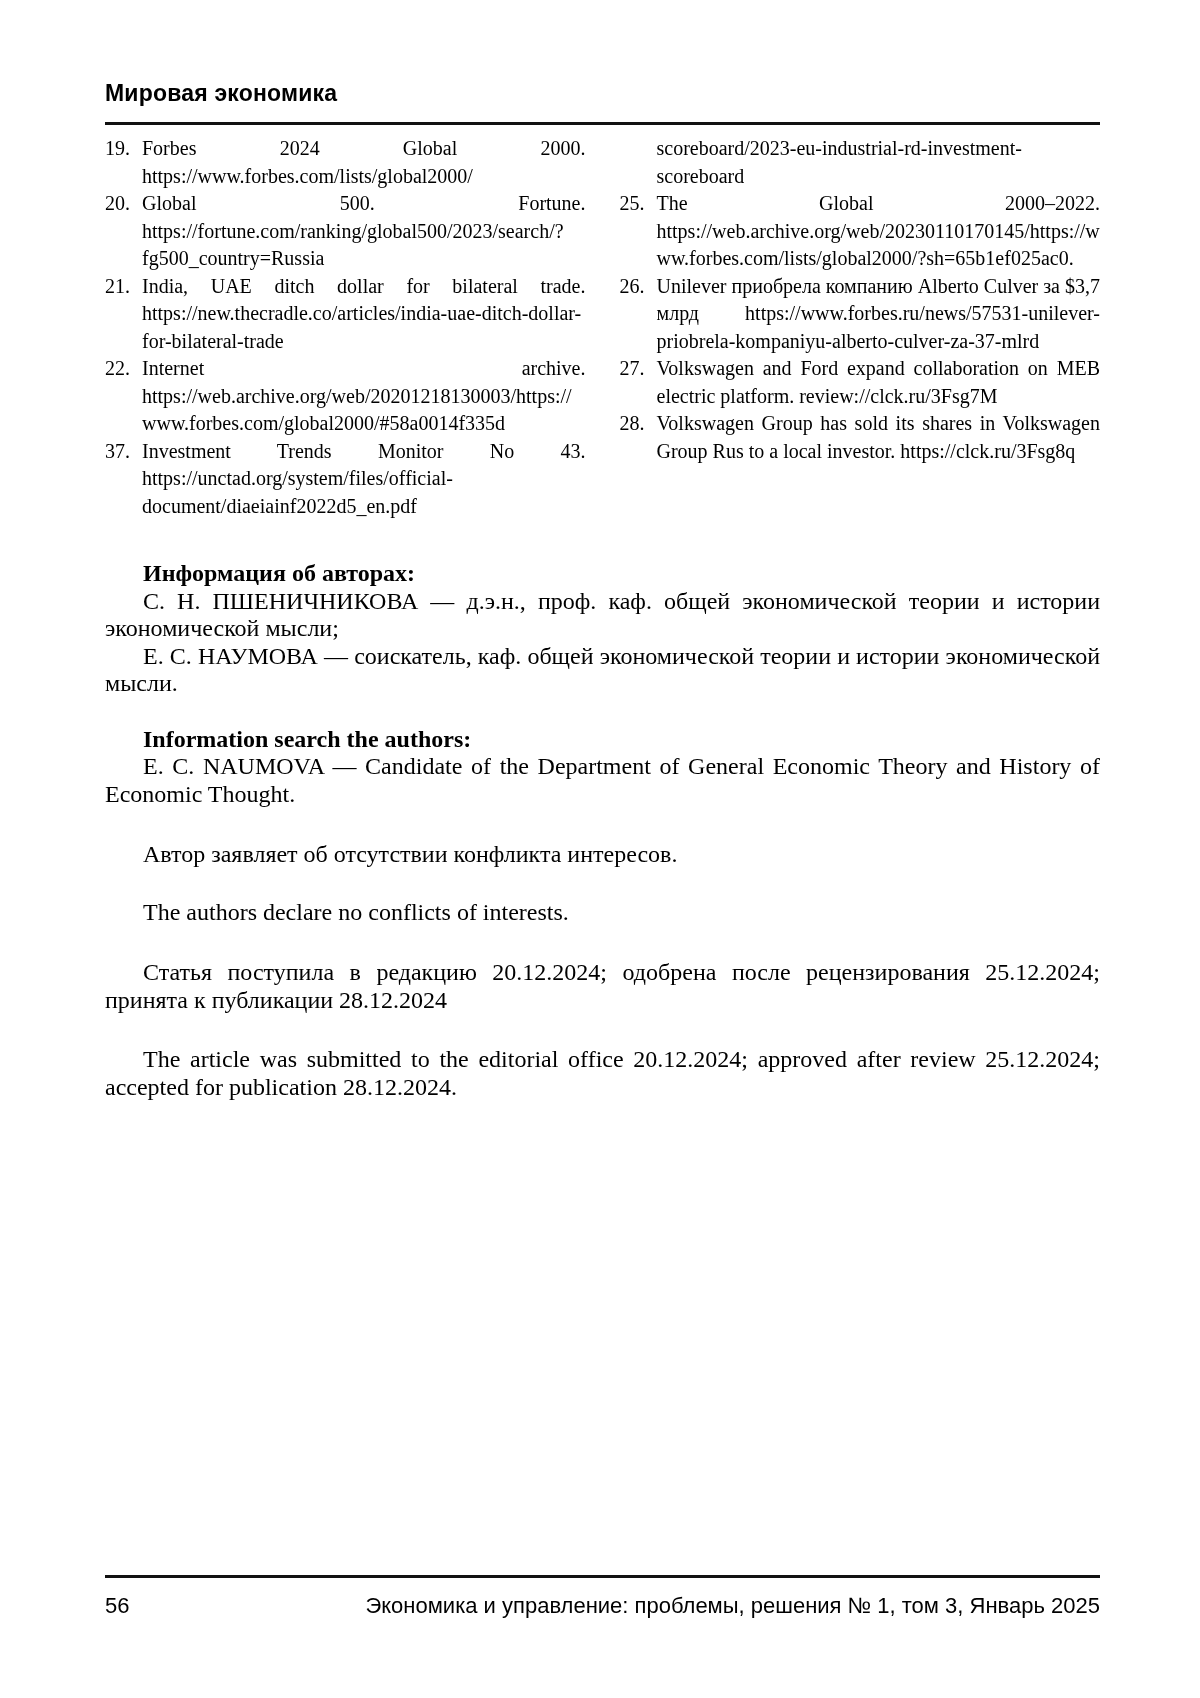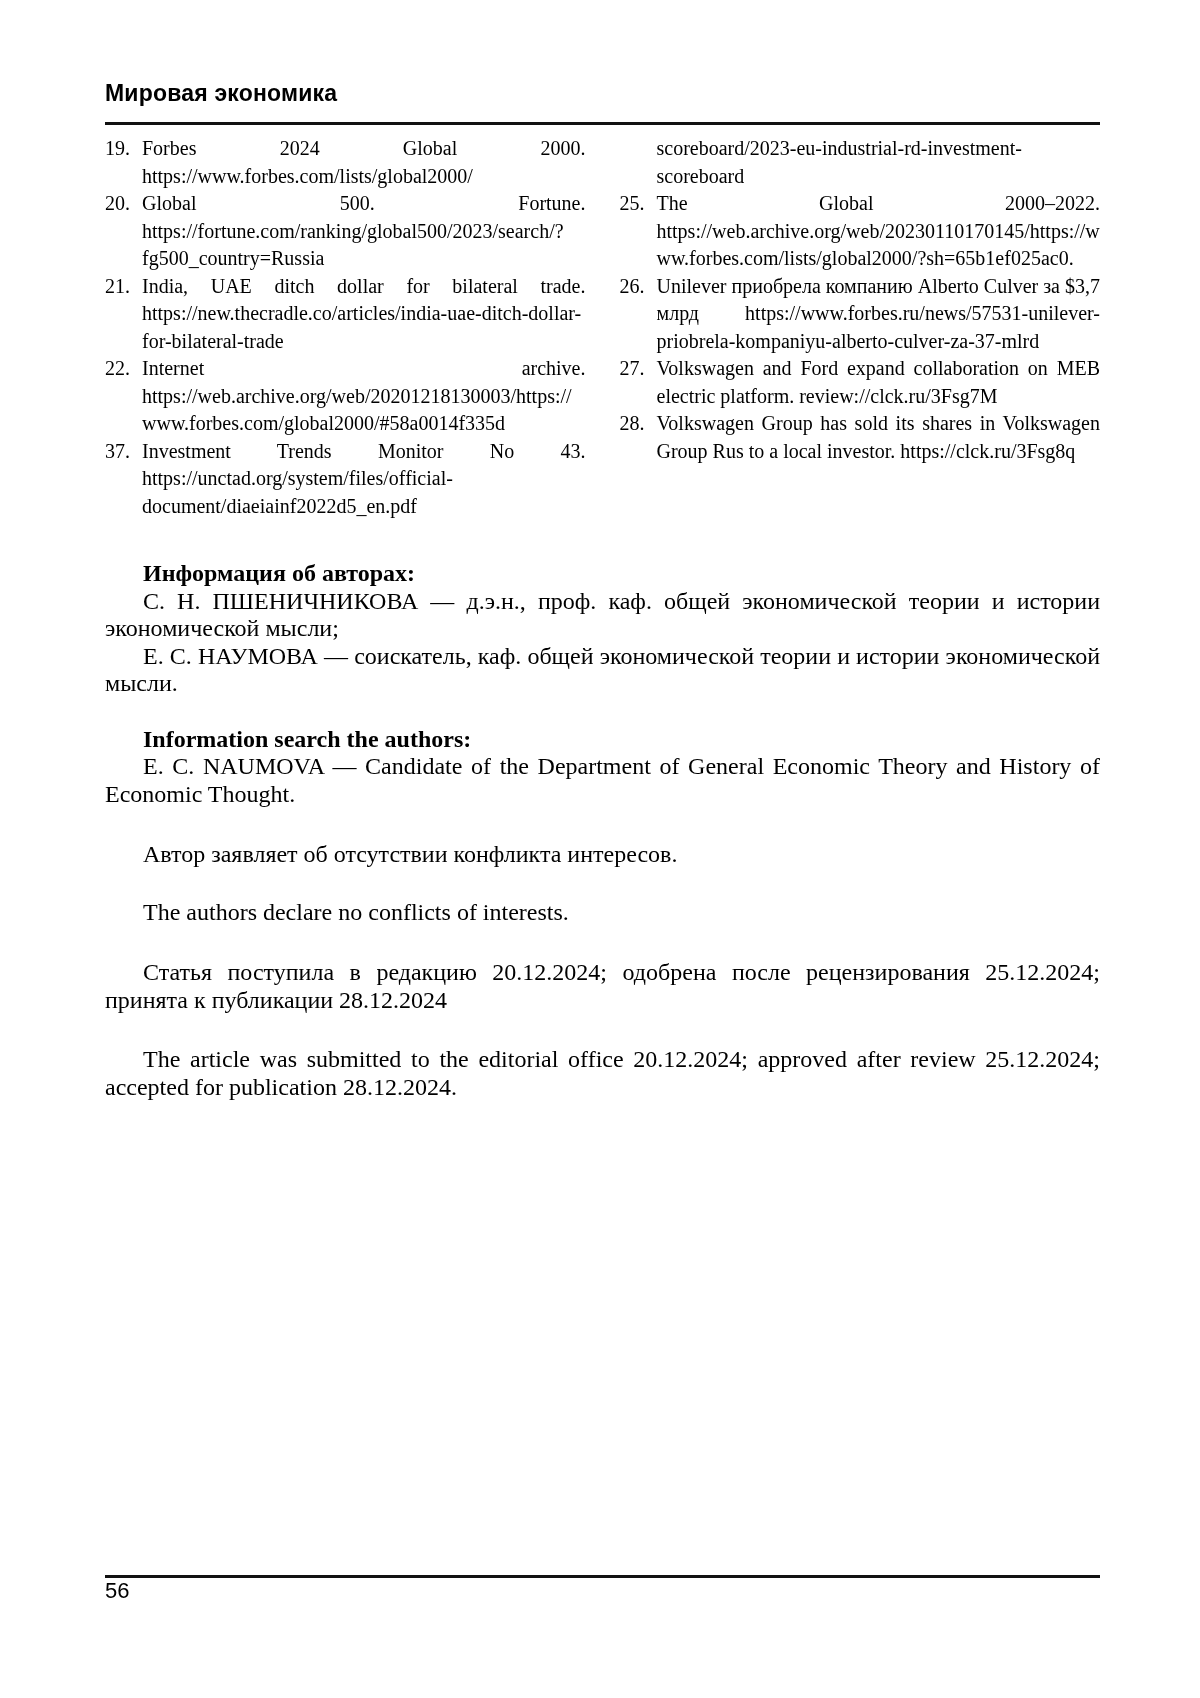--- a/index.html
+++ b/index.html
@@ -62,21 +62,21 @@
     right: 100px;
     top: 1575px;
     font-family: "Liberation Sans", "DejaVu Sans", sans-serif;
     font-size: 22px;
     line-height: 26px;
   }
   .foot-row {
     display: flex;
     justify-content: space-between;
     align-items: baseline;
-    margin-top: 0;
+    margin-top: 15px;
   }
 </style>
 </head>
 <body>
 
 <div class="page">
   <div class="content">
 
     <header>
       <div class="running-head">Мировая экономика</div>
@@ -156,15 +156,16 @@
     <section class="body-sec dates-en">
       <p>The article was submitted to the editorial office 20.12.2024; approved after review 25.12.2024; accepted for publication 28.12.2024.</p>
     </section>
 
   </div>
 
   <footer class="page-footer">
     <hr class="hrule" style="margin:0;">
     <div class="foot-row">
       <span>56</span>
+      <span>Экономика и управление: проблемы, решения № 1, том 3, Январь 2025</span>
     </div>
   </footer>
 </div>
 
 </body></html>

